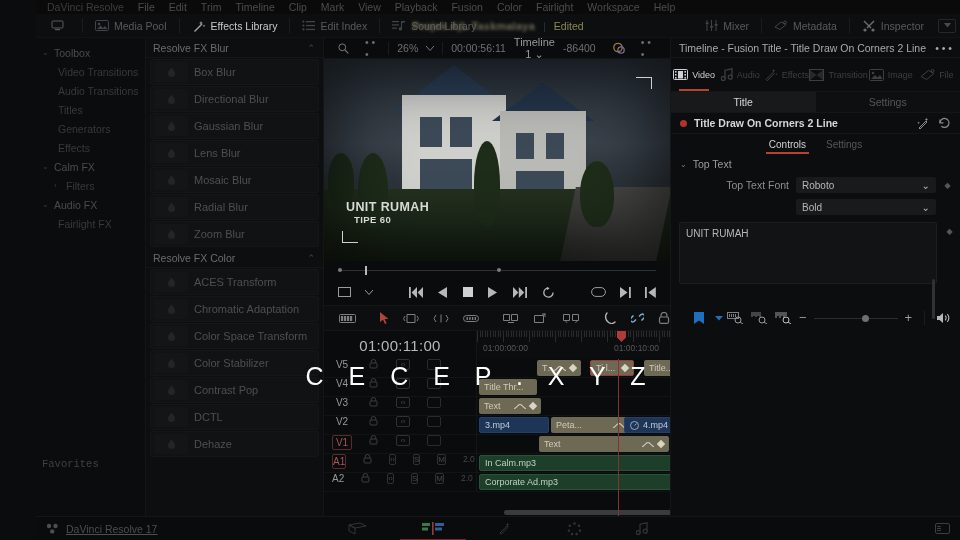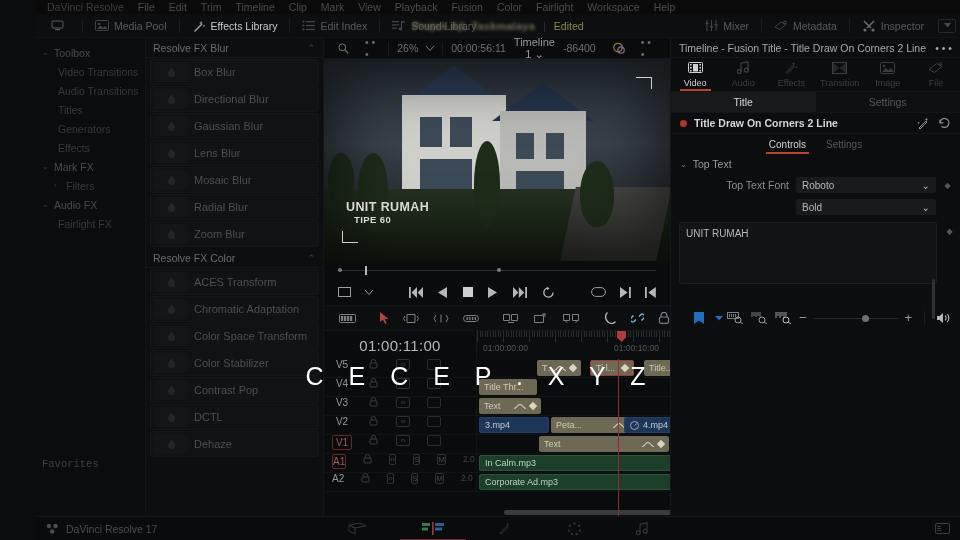--- a/index.html
+++ b/index.html
@@ -150,21 +150,21 @@
 
   
   .wm{ position:absolute; left:0; right:0; top:362px; text-align:center; z-index:60;
        font-size:25px; letter-spacing:9px; color:#fff; font-family:"Liberation Sans", sans-serif; pointer-events:none;}
 
   
   .insp{ width:290px; background:#0c0d0e; border-left:1px solid #151617; display:flex; flex-direction:column;}
   .insphead{ height:20px; display:flex; align-items:center; justify-content:space-between; padding:0 8px;
              font-size:10.5px; color:#a9aaac; border-bottom:1px solid #151617;}
   .insptabs{ height:34px; display:flex; border-bottom:1px solid #151617;}
-  .itab{ flex:1; display:flex; flex-direction:column; align-items:center; justify-content:center; gap:4px;
+  .itab{ flex:1; display:flex; flex-direction:row; align-items:center; justify-content:center; gap:4px;
          font-size:9px; color:#3e3f41; position:relative;}
   .itab.on{ color:#cfd0d2;}
   .itab.on:after{ content:""; position:absolute; bottom:0; left:18%; right:18%; height:2px; background:#b5442f;}
   .subtabs{ height:20px; display:flex; }
   .stab{ flex:1; display:flex; align-items:center; justify-content:center; font-size:10.5px; color:#55565a;
          background:#0e0f10;}
   .stab.on{ background:#18191b; color:#d6d7d9;}
   .clipbar{ height:22px; display:flex; align-items:center; gap:7px; padding:0 9px; border-top:1px solid #151617; border-bottom:1px solid #151617;}
   .dot{ width:7px;height:7px;border-radius:50%; background:#b0342c;}
   .clipbar .nm{ font-size:10.5px; color:#d6d7d9; font-weight:bold;}
@@ -179,21 +179,21 @@
   .flabel{ width:118px; text-align:right; font-size:10.5px; color:#8d8e90;}
   .fsel{ flex:1; height:16px; background:#191a1c; border-radius:2px; display:flex; align-items:center;
          padding:0 6px; font-size:10px; color:#b6b7b9; justify-content:space-between;}
   .fdiam{ width:9px; text-align:center; color:#55565a; font-size:8px;}
   .ftext{ margin:4px 8px 0 8px; height:62px; background:#121314; border:1px solid #1d1e20; border-radius:2px;
           padding:5px 6px; font-size:10px; color:#b6b7b9; position:relative;}
   .trackbar{ position:absolute; right:1px; top:56px; width:3px; height:40px; background:#303133; border-radius:2px;}
 
   
   .status{ height:24px; background:#0a0b0c; display:flex; align-items:center; border-top:1px solid #141516; position:relative;}
-  .status .logo{ display:flex; align-items:center; gap:6px; padding-left:10px; font-size:10.5px; color:#4d4e50;}
+  .status .logo{ display:flex; align-items:center; gap:6px; padding-left:10px; font-size:10.5px; color:#4d4e50;text-decoration:underline;}
   .pages{ position:absolute; left:50%; transform:translateX(-50%); display:flex; align-items:center; gap:54px;}
   .pg{ opacity:.5; }
   .pg.on{ opacity:1; position:relative;}
   .pg.on:after{ content:""; position:absolute; bottom:-6px; left:-22px; right:-22px; height:2px; background:#7a2a2a;}
   .status .right{ margin-left:auto; padding-right:10px; display:flex; gap:12px;}
   svg{ display:block; }
 </style>
 </head>
 <body>
 
@@ -353,21 +353,21 @@
           <span>Titles</span>
         </div>
         <div class="nv child">
           <span>Generators</span>
         </div>
         <div class="nv child">
           <span>Effects</span>
         </div>
         <div class="nv head">
           <span class="arw">⌄</span>
-          <span>Mark FX</span>
+          <span>Calm FX</span>
         </div>
         <div class="nv childdeep">
           <span class="arw">›</span>
           <span>Filters</span>
         </div>
         <div class="nv head">
           <span class="arw">⌄</span>
           <span>Audio FX</span>
         </div>
         <div class="nv child">

